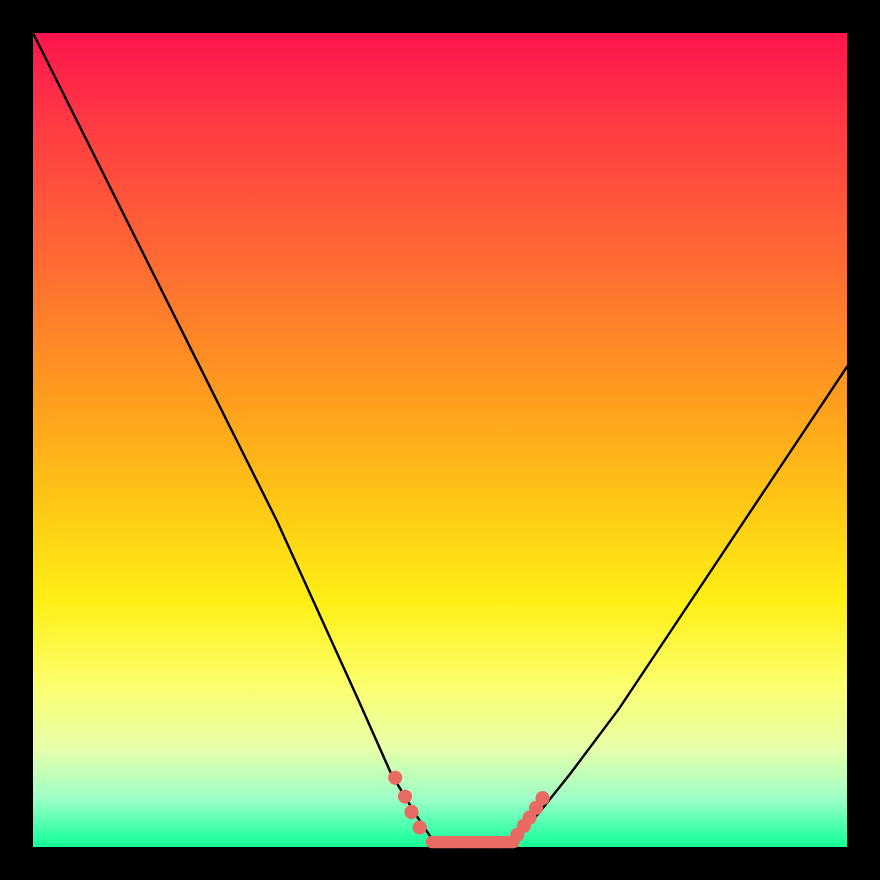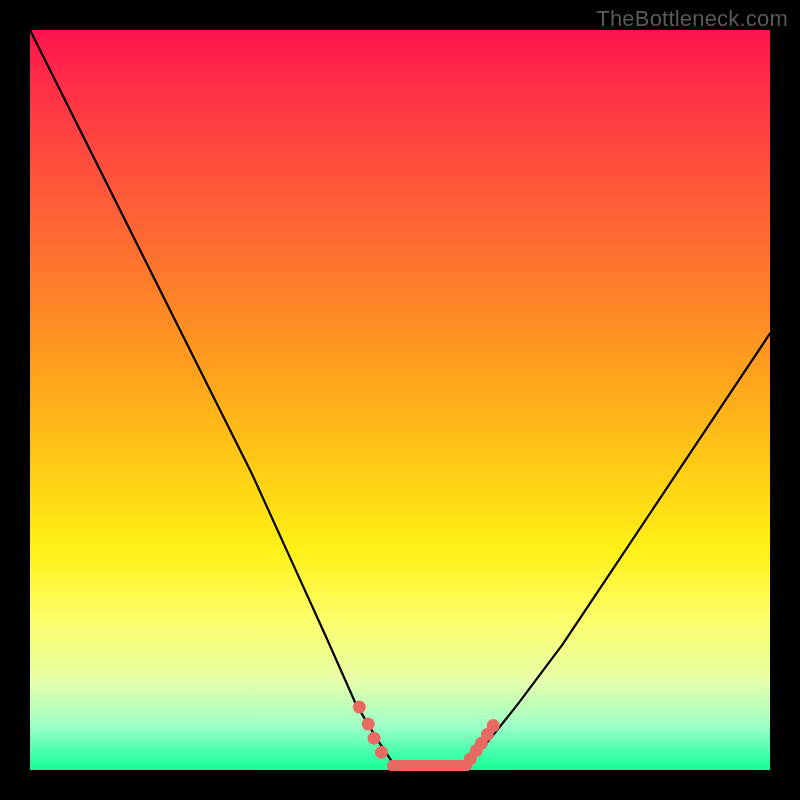--- a/index.html
+++ b/index.html
@@ -67,21 +67,20 @@
   .plateau {
     stroke: #e86a62;
     stroke-width: 11;
     stroke-linecap: round;
   }
 </style>
 </head>
 <body>
 
 <div class="stage">
-  <div class="watermark">TheBottleneck.com</div>
 
   <div class="plot-area">
     <svg class="curves" viewBox="0 0 740 740" preserveAspectRatio="none">
       <path id="left-branch" class="curve-line" d="M0.0 0.0 L37.0 74.0 L74.0 148.0 L111.0 222.0 L148.0 296.0 L185.0 370.0 L222.0 444.0 L259.0 525.4 L296.0 606.8 L325.6 673.4 L347.8 710.4 L362.6 732.6"></path>
       <path id="right-branch" class="curve-line" d="M436.6 732.6 L458.8 710.4 L488.4 673.4 L532.8 614.2 L577.2 547.6 L621.6 481.0 L666.0 414.4 L710.4 347.8 L740.0 303.4"></path>
       <line id="plateau-line" class="plateau" x1="362.59999999999997" y1="735.56" x2="436.59999999999997" y2="735.56"></line>
       <g id="markers-left">
           <circle cx="329.3" cy="677.1" r="6.5" class="marker"></circle>
           <circle cx="338.18" cy="694.12" r="6.5" class="marker"></circle>
           <circle cx="344.1" cy="708.18" r="6.5" class="marker"></circle>

